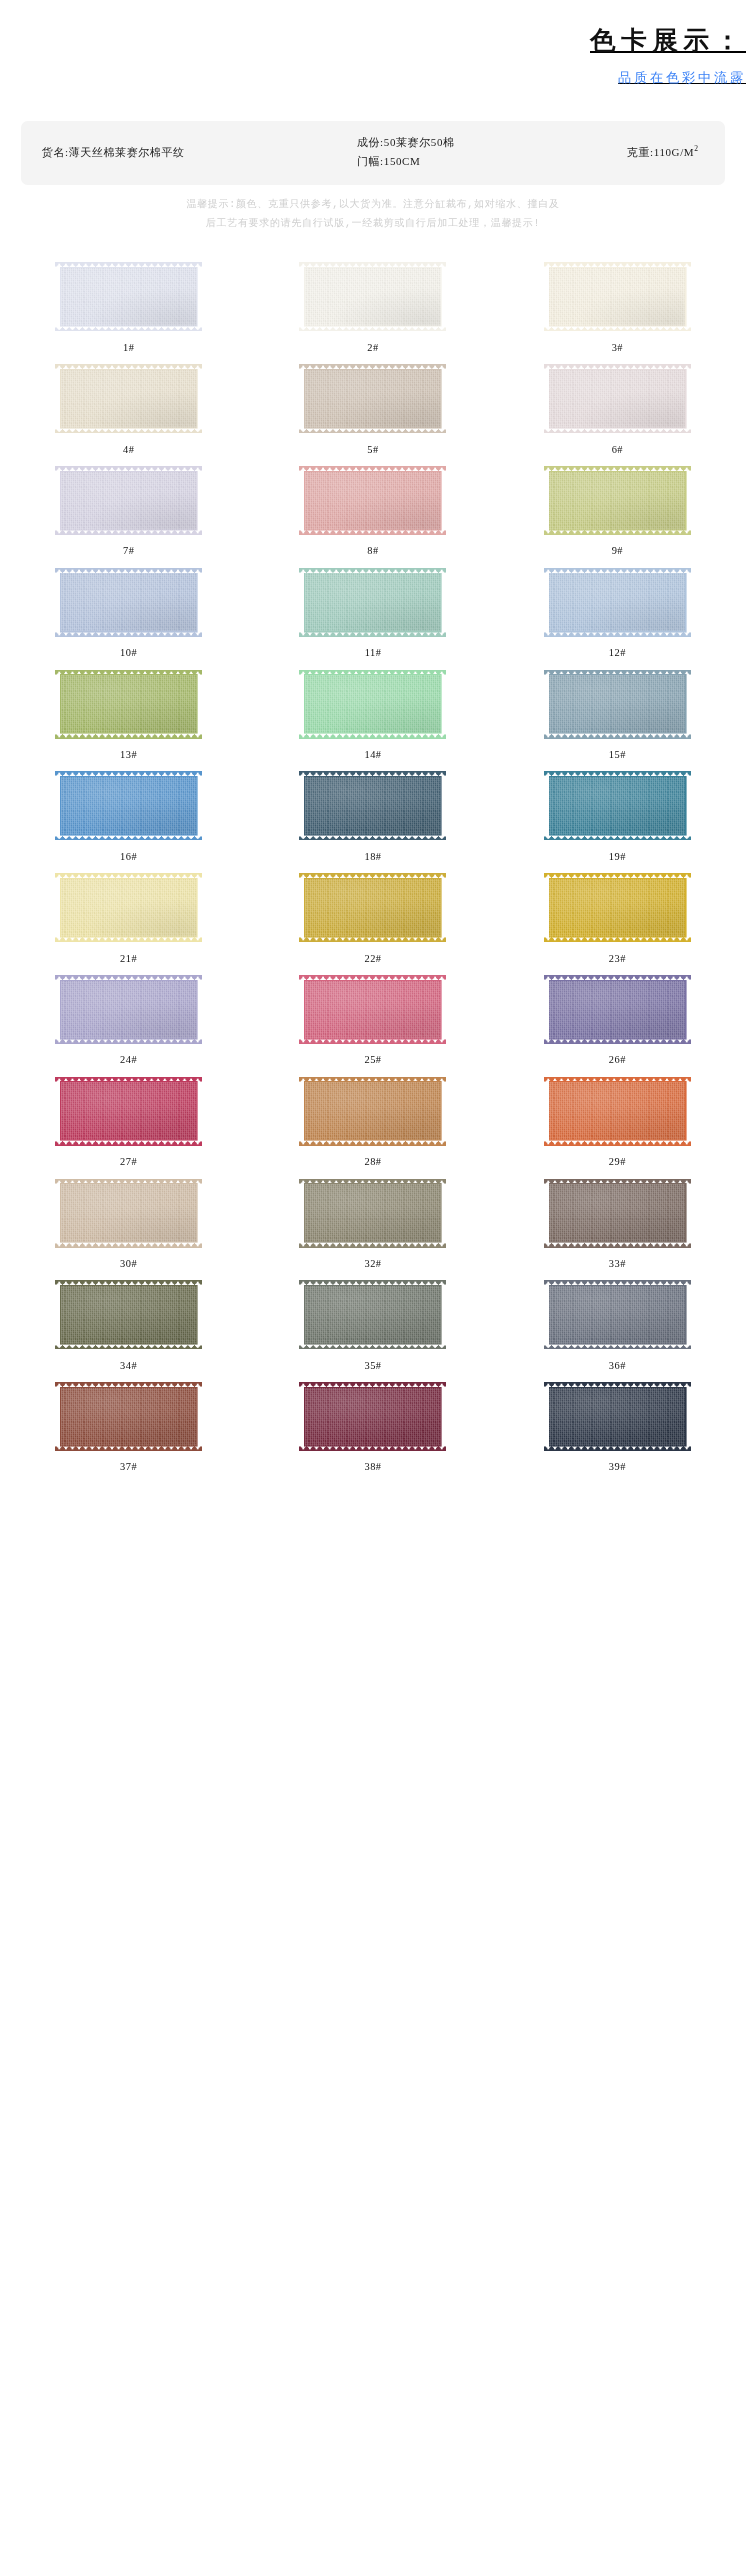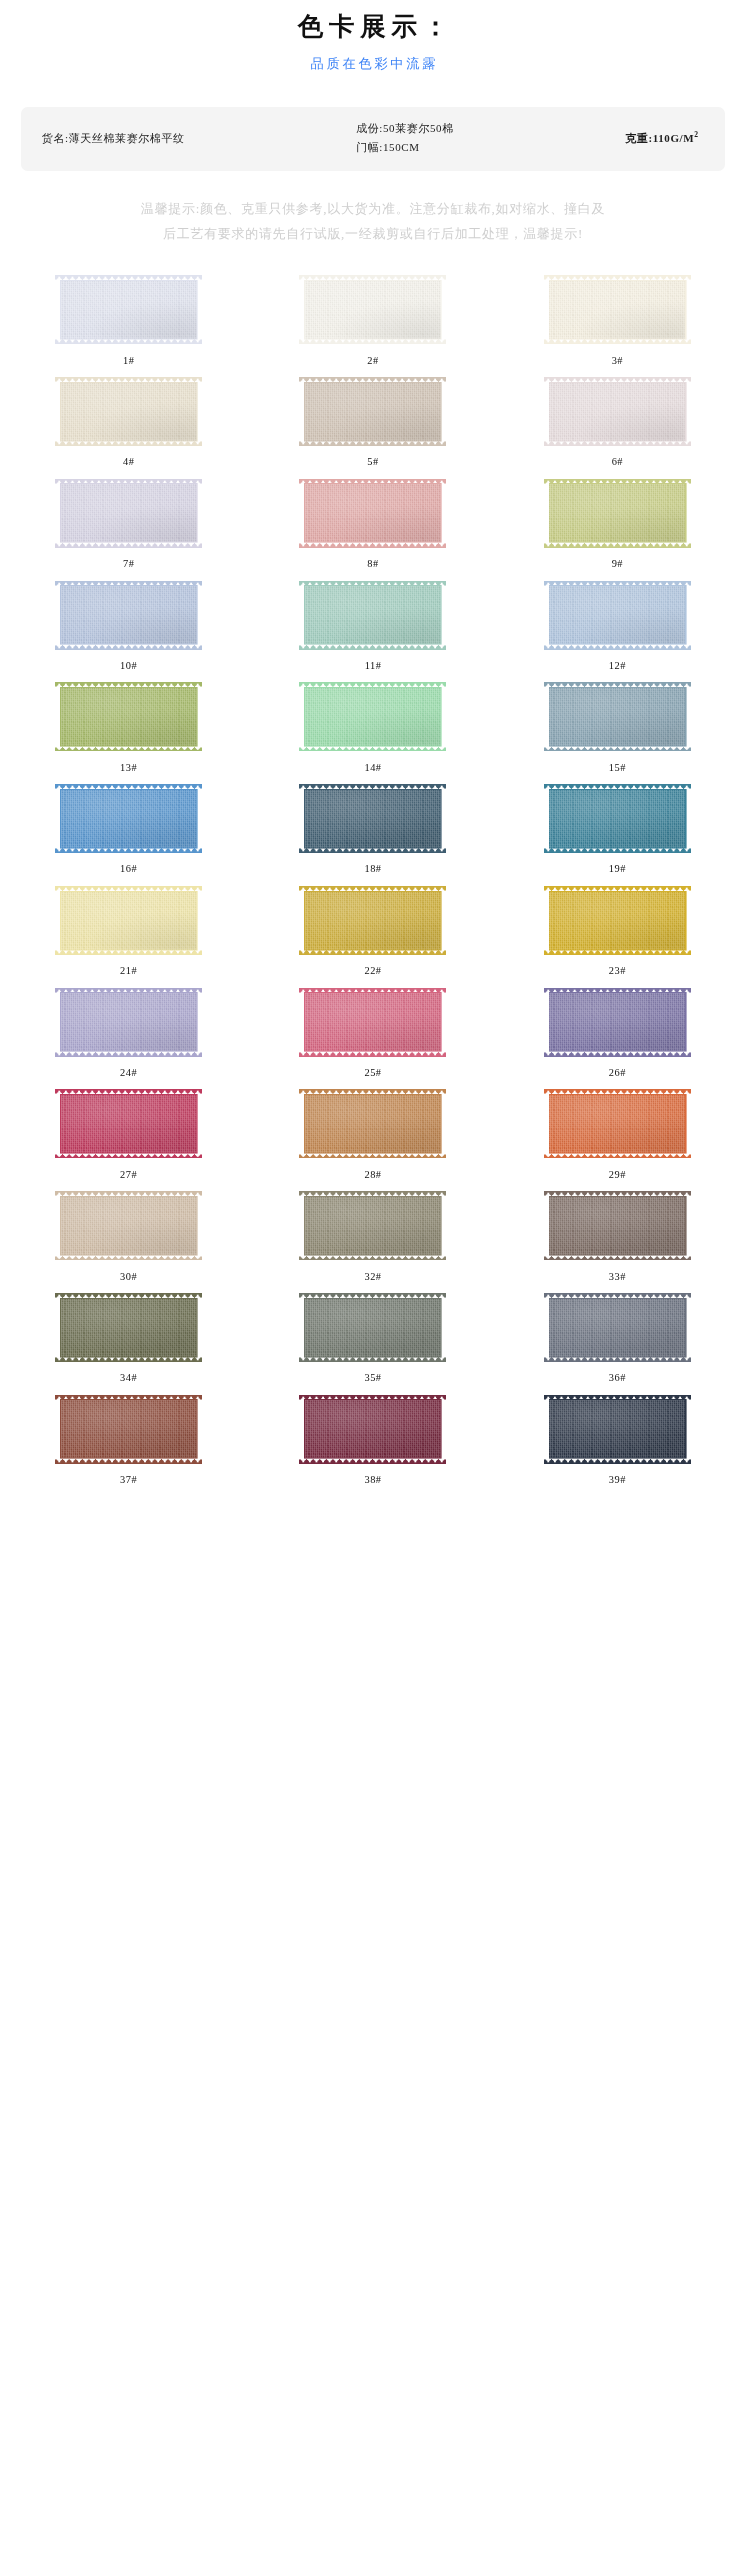--- a/index.html
+++ b/index.html
@@ -5,21 +5,21 @@
   html,body{margin:0;padding:0;}
   body{
     width:746px;
     background:#ffffff;
     font-family:"Liberation Serif","DejaVu Serif",serif;
     -webkit-font-smoothing:antialiased;
   }
   .page{width:746px;margin:0 auto;position:relative;}
 
   
-  .header{padding-top:12px;text-align:center;}
+  .header{padding-top:26px;text-align:right;text-decoration:underline;}
   .title{
     font-size:25.5px;
     font-weight:700;
     color:#111111;
     letter-spacing:5.7px;
     text-indent:5.7px;
     line-height:1.2;
     font-family:"Liberation Serif","DejaVu Serif",serif;
   }
   .subtitle{
@@ -39,32 +39,33 @@
     border-radius:6.6px;
     padding:12.3px 13.2px 13.2px 13.2px;
     display:flex;
     align-items:center;
     justify-content:space-between;
     box-sizing:border-box;
   }
   .spec-col{font-size:11px;color:#1d1d1d;letter-spacing:0.6px;line-height:1.75;white-space:nowrap;}
   .spec-col.c1{flex:0 0 auto;padding-left:7.6px;}
   .spec-col.c2{flex:0 0 auto;}
-  .spec-col.c3{flex:0 0 auto;padding-right:13.2px;font-weight:bold;}
+  .spec-col.c3{flex:0 0 auto;padding-right:13.2px;}
   .spec-line{display:block;}
   .sup{font-size:7.6px;vertical-align:super;}
 
   
   .notice{
-    margin:25px 28px 0 28px;
+    margin:10px 28px 0 28px;
     text-align:center;
-    font-size:13px;
+    font-size:10px;
     line-height:1.95;
     color:#cfcfcf;
     letter-spacing:0.7px;
+    font-family:Liberation Mono, monospace;
   }
   .notice span{display:block;}
 
   
   .grid{
     margin:21px 17px 17px 17px;
     display:grid;
     grid-template-columns:repeat(3,1fr);
     column-gap:21px;
     row-gap:3.8px;

